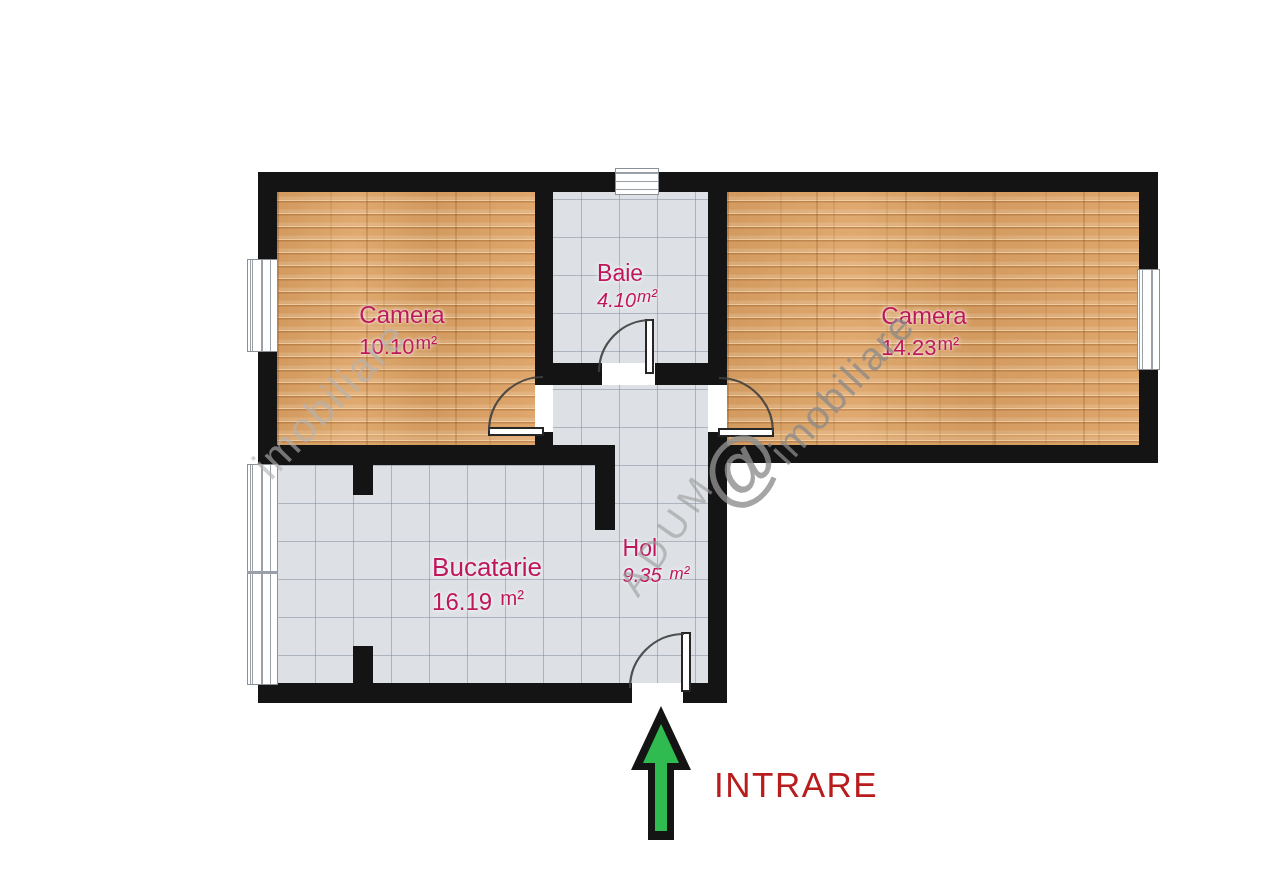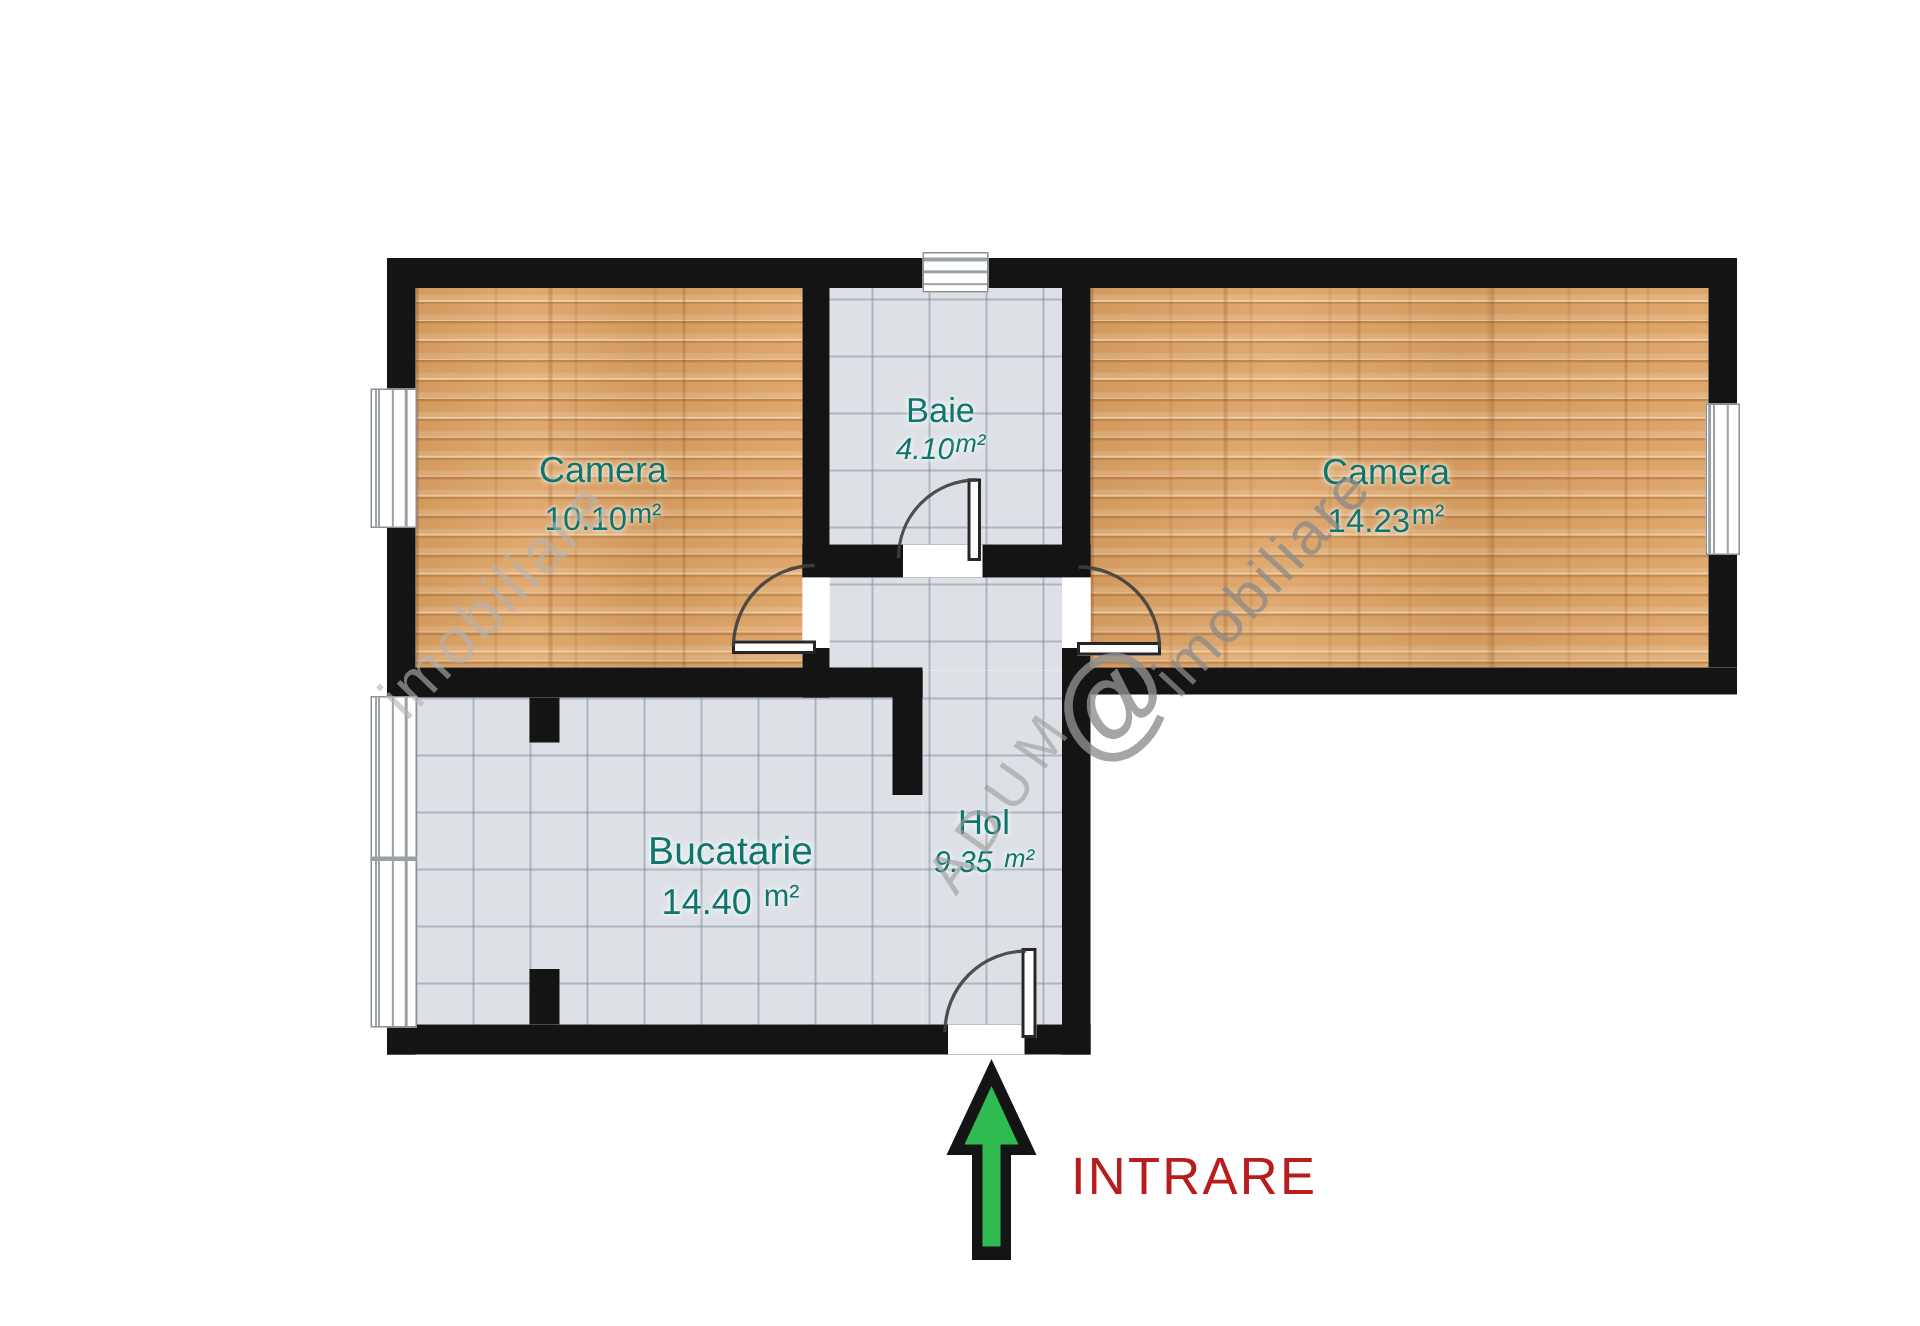--- a/index.html
+++ b/index.html
@@ -40,21 +40,21 @@
     background-position:4px 0;
   }
   .window.h {
     background-image:repeating-linear-gradient(0deg, #9aa0a7 0 1.5px, transparent 1.5px 8px);
     background-position:0 4px;
   }
   .win-divider { position:absolute; background:#9aa0a7; }
   
   .room-label {
     position:absolute; transform:translate(-50%,-50%);
-    text-align:center; color:#0f766e; white-space:nowrap;
+    text-align:left; color:#be185d; white-space:nowrap;
     text-shadow:0 0 3px rgba(255,255,255,0.9), 0 0 6px rgba(255,255,255,0.7);
   }
   .rname { font-size:24px; }
   .rarea { font-size:22px; margin-top:5px; }
   .room-label.big .rname { font-size:26px; }
   .room-label.big .rarea { font-size:24px; }
   .room-label.small .rarea { font-size:20px;font-style:italic; }
   .unit { position:relative; top:-5px; font-size:0.85em; margin-left:1px; }
   .unit.sp { margin-left:8px; }
   
@@ -133,21 +133,21 @@
     <div class="rarea" style="margin-top:2px;"><span>4.10</span><span class="unit">m²</span></div>
   </div>
 
   <div class="room-label" style="left:924px; top:331px;">
     <div class="rname">Camera</div>
     <div class="rarea"><span>14.23</span><span class="unit">m²</span></div>
   </div>
 
   <div class="room-label big" style="left:487px; top:584px;">
     <div class="rname">Bucatarie</div>
-    <div class="rarea"><span>14.40</span><span class="unit sp">m²</span></div>
+    <div class="rarea"><span>16.19</span><span class="unit sp">m²</span></div>
   </div>
 
   <div class="room-label small" style="left:656px; top:543px;margin-top:18px;">
     <div class="rname" style="font-size:23px;">Hol</div>
     <div class="rarea" style="margin-top:2px;"><span>9.35</span><span class="unit sp" style="top:-3px;">m²</span></div>
   </div>
 
   <svg id="overlay" viewBox="0 0 1280 884">
     <path class="arc" d="M489,431 A54,54 0 0 1 543,377"></path>
     <path class="arc" d="M719,378 A54,54 0 0 1 773,432"></path>

